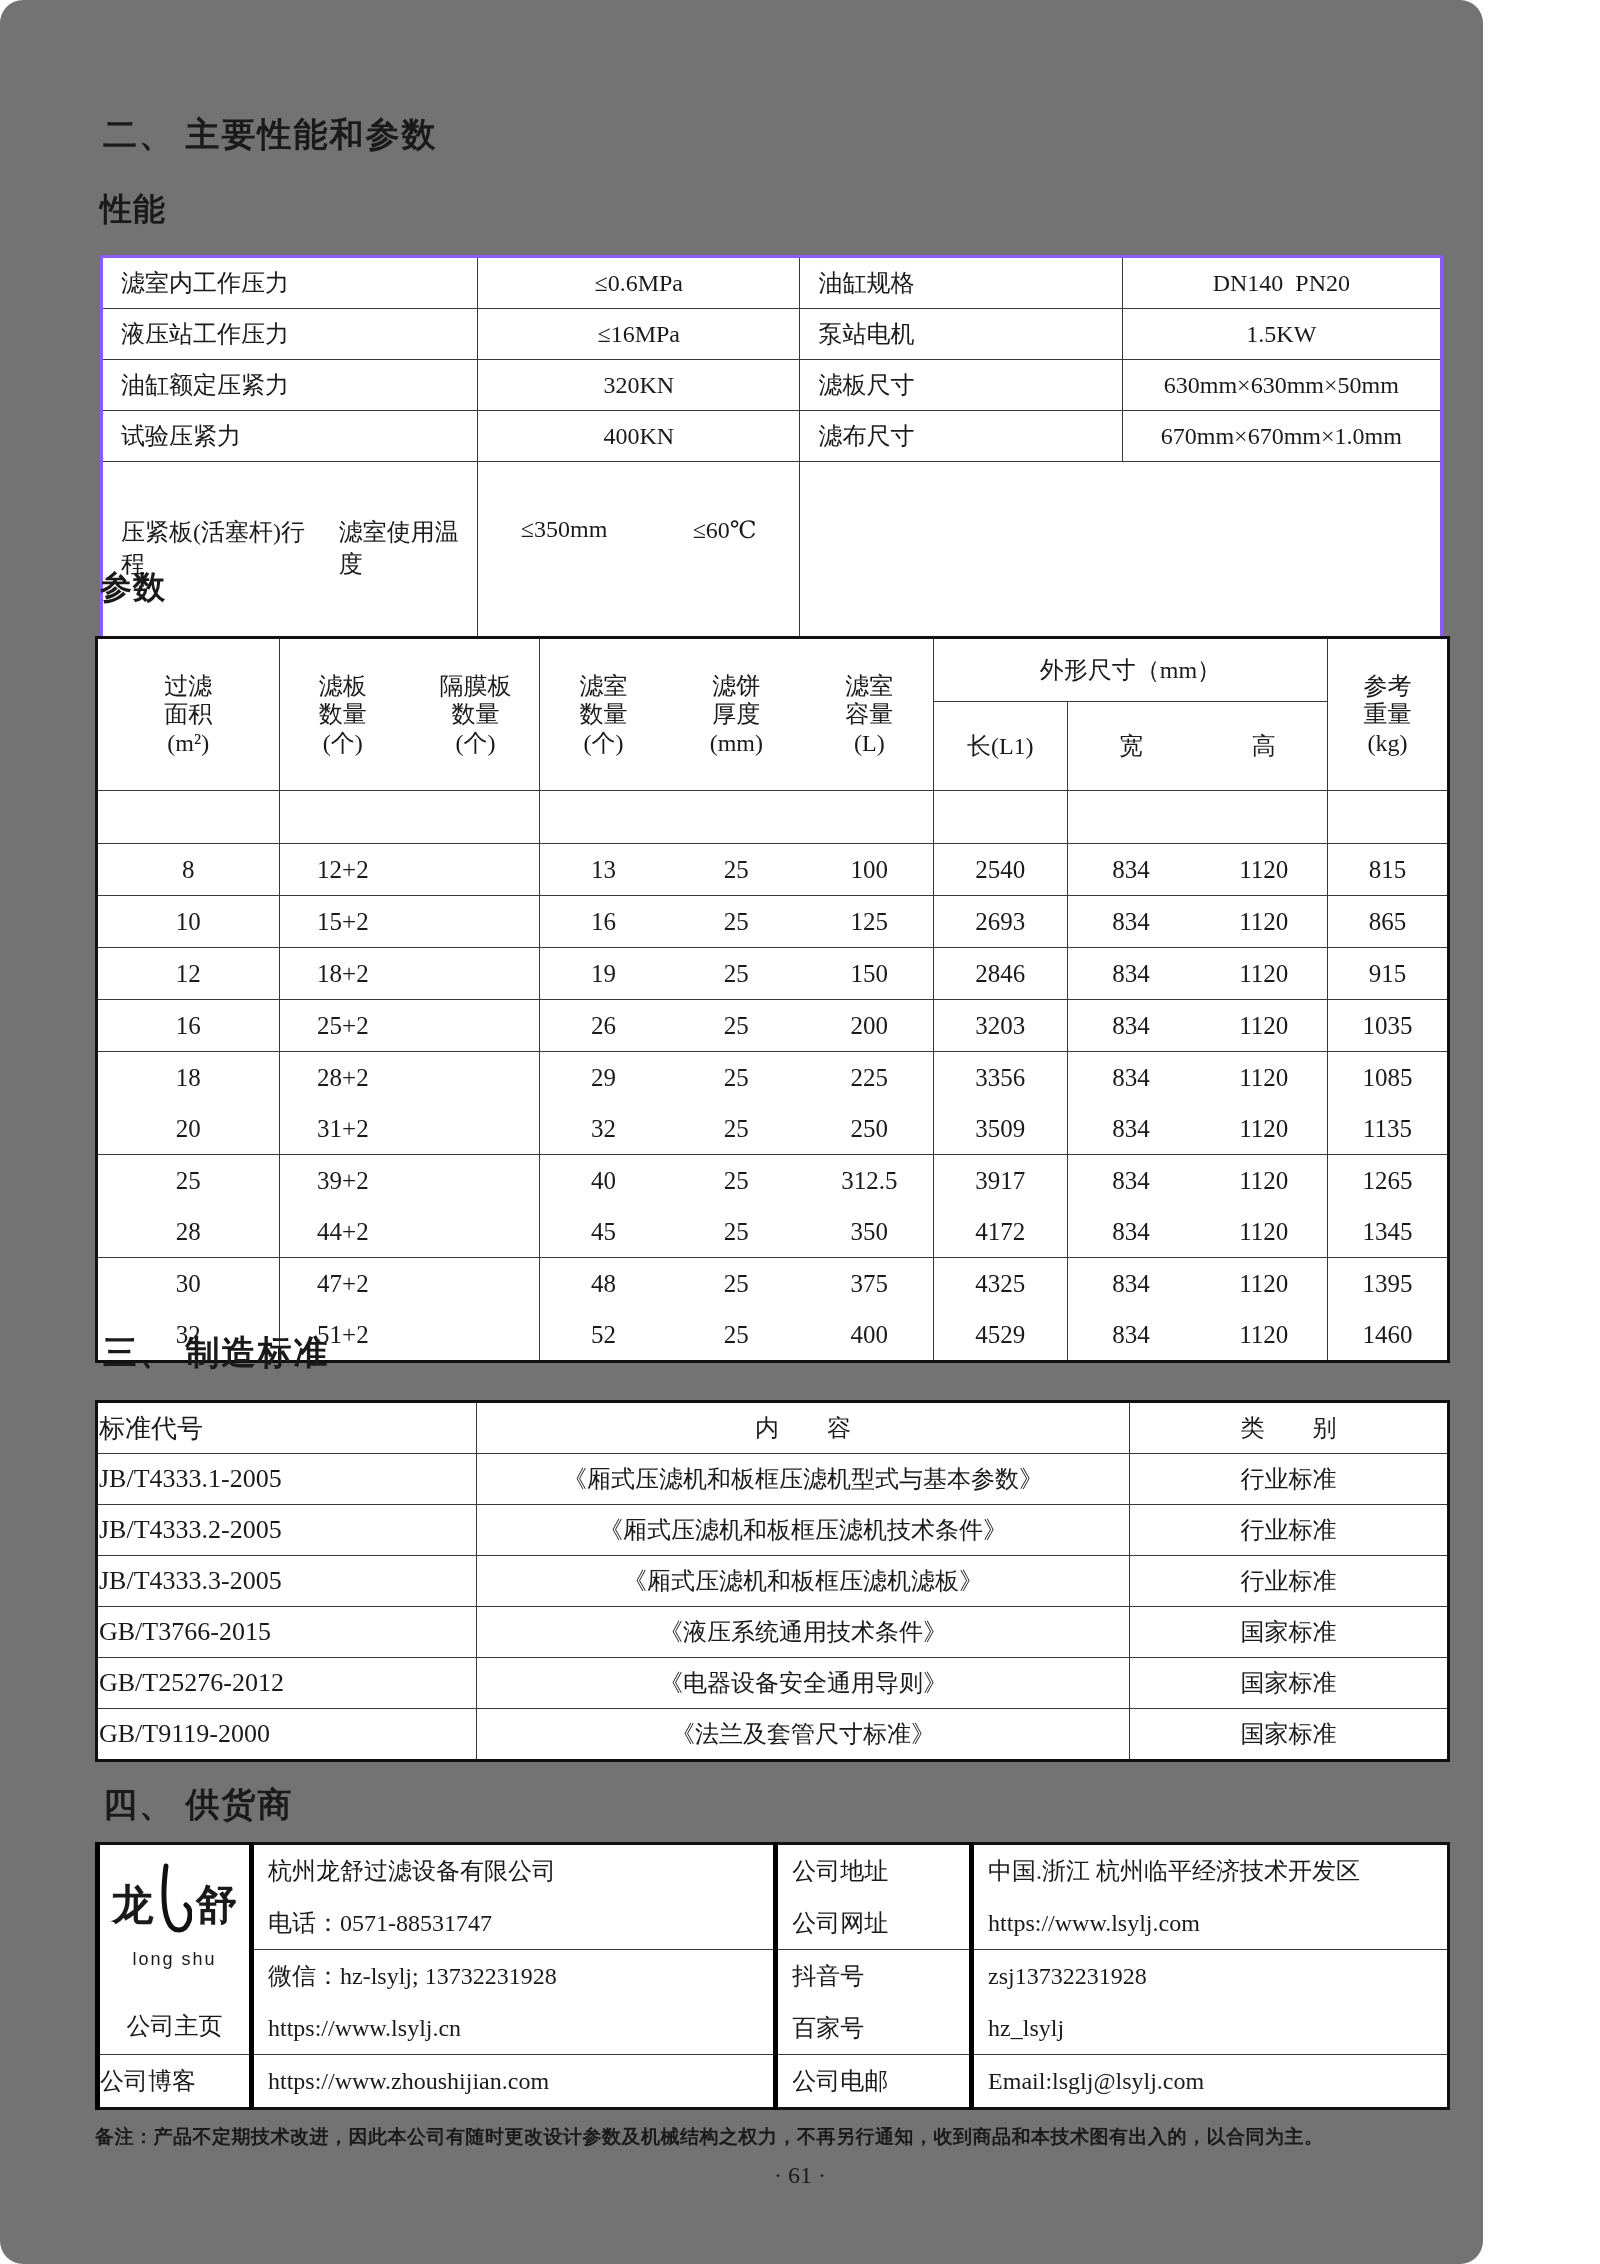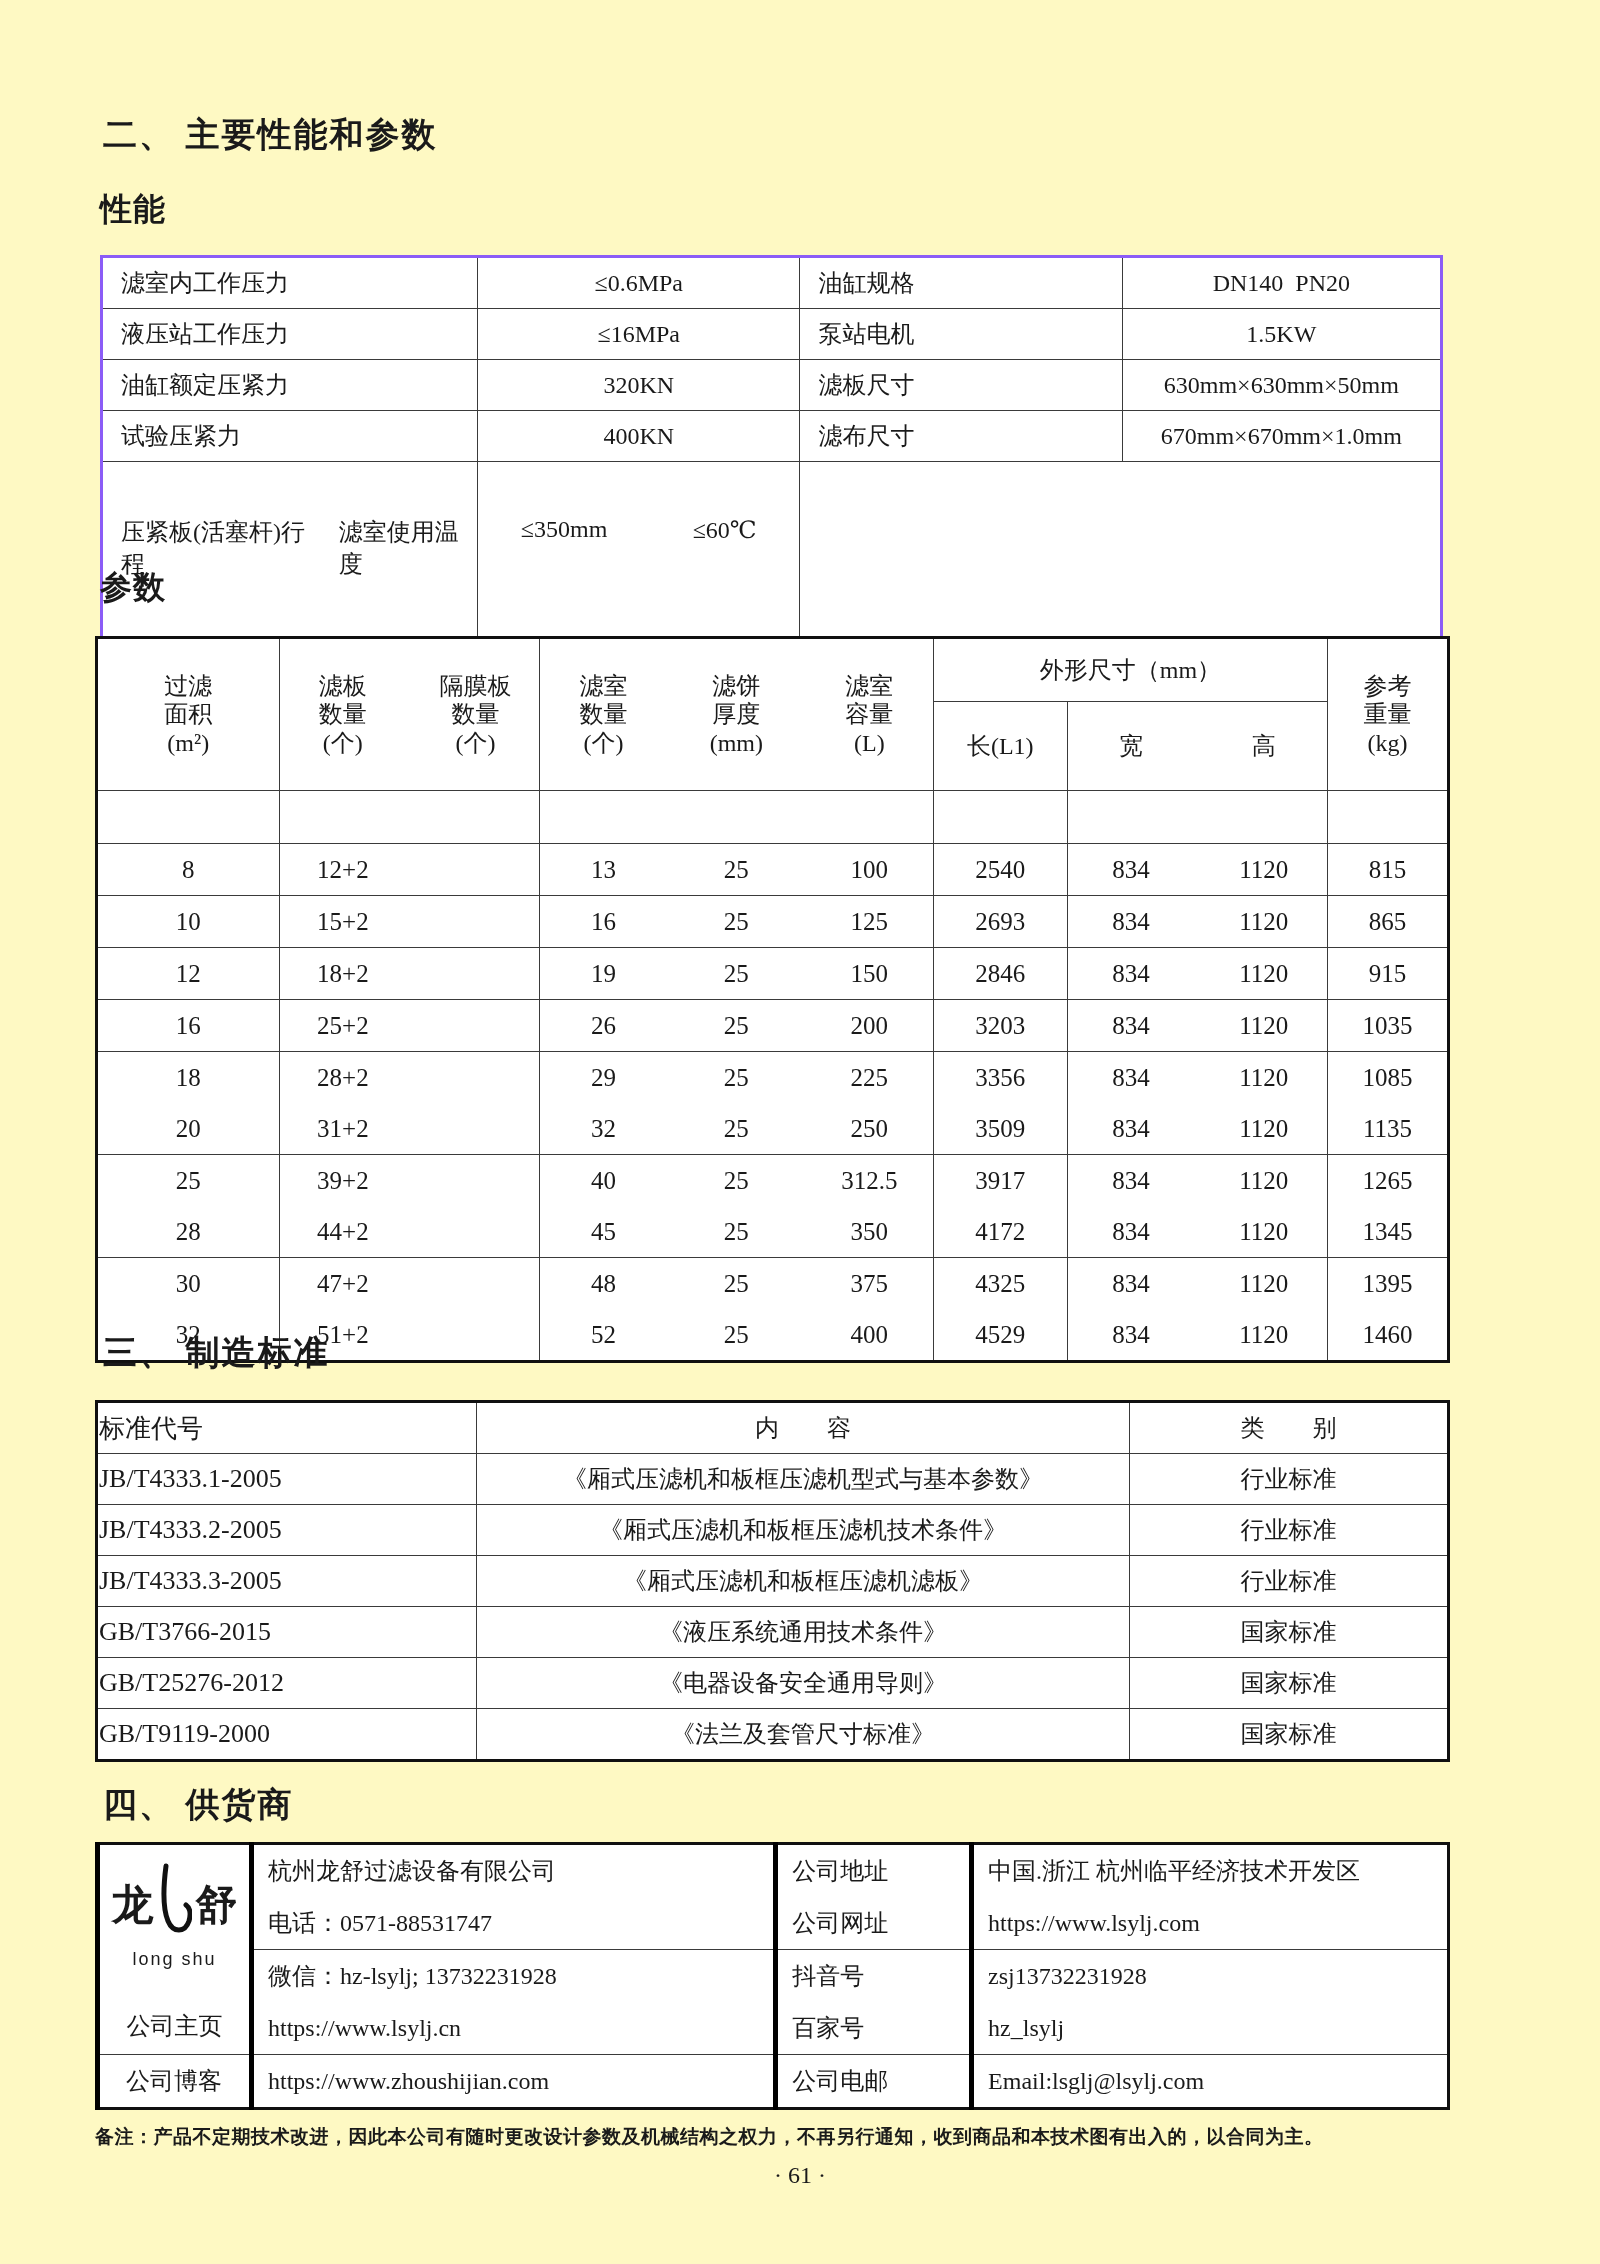--- a/index.html
+++ b/index.html
@@ -1,20 +1,20 @@
 <!DOCTYPE html>
 <html><head>
 <meta charset="utf-8">
 <style>
   html, body { margin:0; padding:0; }
   body {
     width:1600px; height:2264px; background:#ffffff;
     font-family:"Liberation Serif","DejaVu Serif",serif; color:#1a1a1a;
   }
-  .page { position:relative; width:1600px; height:2264px; background:#fef9c3; overflow:hidden; }
+  .page { position:relative; width:1483px; height:2264px; background:#737373; overflow:hidden;border-radius:23px; }
 
   .h-sec { position:absolute; left:103px; font-size:34px; font-weight:bold; letter-spacing:2px; white-space:nowrap; }
   .h-sub { position:absolute; left:100px; font-size:32px; font-weight:bold; letter-spacing:1px; white-space:nowrap; }
   #title  { top:112px; }
   #perf-h { top:188px; }
   #param-h{ top:566px; }
   #std-h  { top:1330px; }
   #sup-h  { top:1782px; }
 
   table { border-collapse:collapse; table-layout:fixed; position:absolute; background:#fff; }
@@ -57,21 +57,21 @@
   #sup-table td { border-left:5px solid #000000; font-size:24px; height:50px; padding-left:14px; vertical-align:middle; }
   #sup-table tr.hasline td { border-bottom:1px solid #3a3a3a; }
   #sup-table td.logo-cell {
     padding:0; text-align:center; position:relative; border-bottom:1px solid #3a3a3a;
   }
   .logo-wrap { position:absolute; top:18px; left:0; width:100%; }
   .logo-row { display:flex; align-items:center; justify-content:center; gap:4px; font-size:42px; font-weight:bold; }
   .logo-mark { display:inline-block; }
   .logo-sub { font-size:18px; letter-spacing:2px; margin-top:2px; font-family:"Liberation Sans","DejaVu Sans",sans-serif; }
   .homepage-label { position:absolute; bottom:12px; left:0; width:100%; text-align:center; font-size:24px; }
-  #sup-table td.blog-label { text-align:center; padding-left:0; }
+  #sup-table td.blog-label { text-align:left; padding-left:0; }
 
   
   #footnote {
     position:absolute; left:95px; top:2124px; width:1420px;
     font-size:19px; font-weight:600; letter-spacing:0.5px; white-space:nowrap;
   }
   #pagenum { position:absolute; left:0; top:2162px; width:1600px; text-align:center; font-size:24px; }
 </style>
 </head>
 <body>

